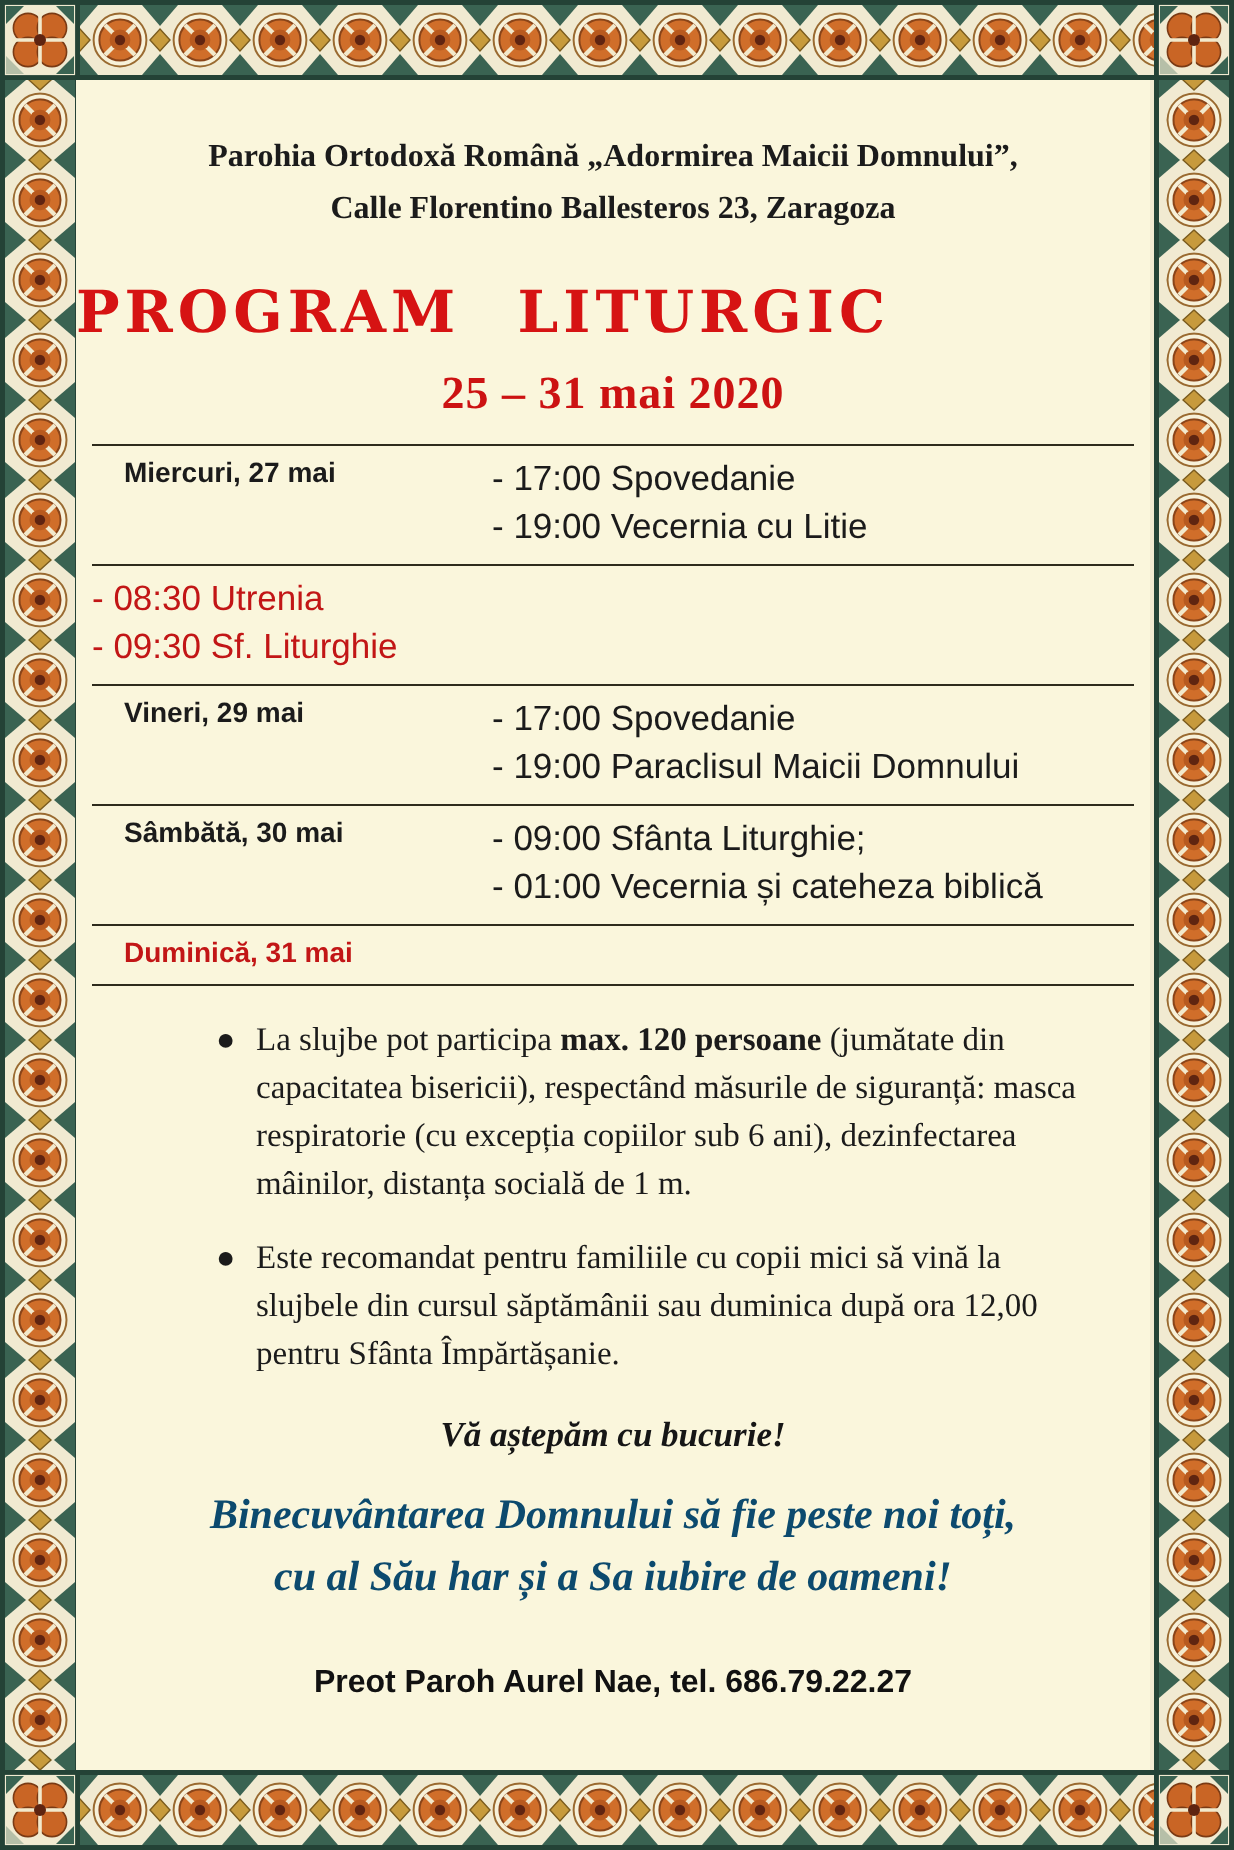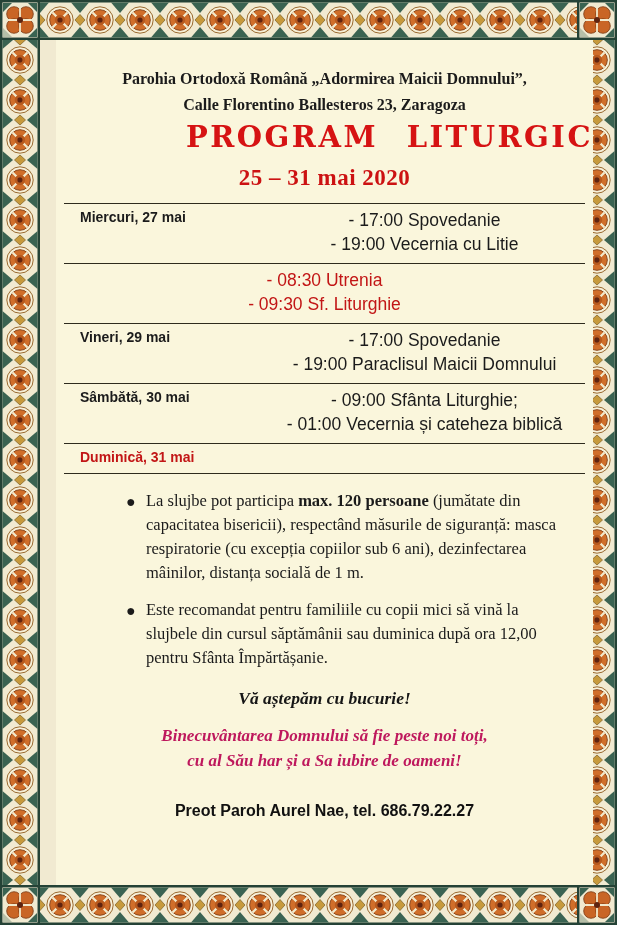--- a/index.html
+++ b/index.html
@@ -9,45 +9,45 @@
   }
   .b-strip{position:absolute;display:block;}
   .b-top{top:0;left:0;}
   .b-bottom{bottom:0;left:0;}
   .b-left{top:40px;left:0;}
   .b-right{top:40px;right:0;}
   .b-corner{position:absolute;width:40px;height:40px;}
   .c-tl{top:0;left:0;} .c-tr{top:0;right:0;} .c-bl{bottom:0;left:0;} .c-br{bottom:0;right:0;}
 
   .content{
-    position:absolute;left:56px;top:40px;width:537px;height:845px;
+    position:absolute;left:38px;top:40px;width:537px;height:845px;
     background:#faf6dc;color:#1b1b1b;
   }
   .org{margin-top:26px;text-align:center;font-weight:bold;font-size:16px;line-height:1.62;color:#1b1b1b;}
   .title{
-    margin:2px 0 0;text-align:right;
+    margin:21px 0 0;text-align:left;
     font-family:"DejaVu Serif",serif;font-weight:bold;font-size:29px;
     color:#d61313;letter-spacing:2.5px;word-spacing:16px;
   }
   .subtitle{margin:11px 0 0;text-align:center;font-weight:bold;font-size:23px;color:#cc1212;letter-spacing:.5px;}
 
   .schedule{margin:12px 8px 0 8px;border-top:1.5px solid #2e2b1d;}
   .row{display:flex;border-bottom:1.5px solid #2e2b1d;padding:4px 0 6px;}
   .day{width:200px;flex:none;padding-left:16px;box-sizing:border-box;
        font-family:"Liberation Sans",sans-serif;font-weight:bold;font-size:14px;line-height:1.4;}
-  .times{flex:1;font-family:"Liberation Sans",sans-serif;font-size:17.5px;line-height:1.4;text-align:center;}
+  .times{flex:1;font-family:"Liberation Sans",sans-serif;font-size:17.5px;line-height:1.4;}
   .red{color:#c21616;}
   .it{font-style:italic;}
 
   .notes{margin:15px 34px 0 70px;font-size:16.5px;line-height:1.45;}
   .note{position:relative;padding-left:20px;margin-bottom:13px;}
   .note .dot{position:absolute;left:0;top:1px;font-size:16px;}
 
   .welcome{margin-top:18px;text-align:center;font-weight:bold;font-style:italic;font-size:17.5px;color:#161616;}
-  .blessing{margin-top:14px;text-align:center;font-weight:bold;font-style:italic;font-size:17px;line-height:1.5;color:#be185d;}
+  .blessing{margin-top:14px;text-align:center;font-weight:bold;font-style:italic;font-size:21px;line-height:1.5;color:#0c4a6e;}
   .contact{margin-top:28px;text-align:center;font-family:"Liberation Sans",sans-serif;font-weight:bold;font-size:16px;color:#111;}
 </style>
 </head>
 <body>
 
 <div class="page">
 
   <svg width="0" height="0" style="position:absolute" aria-hidden="true">
     <defs>
       <g id="tileG">

